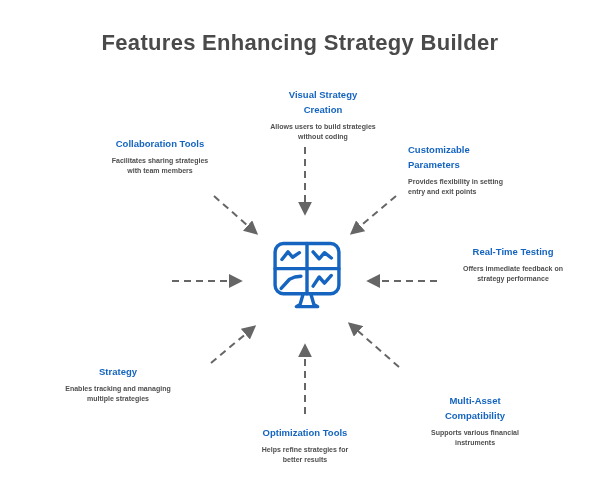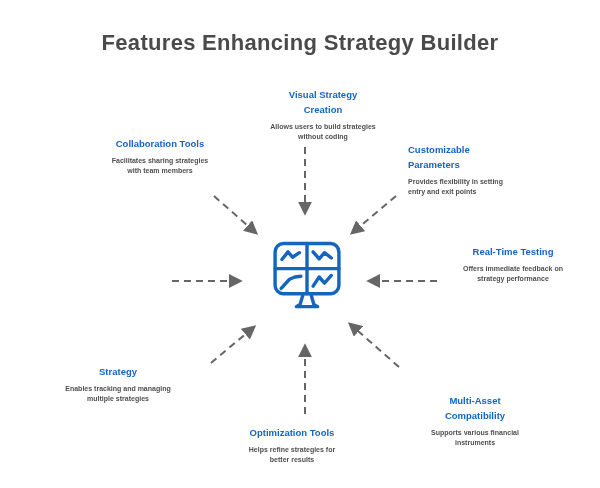--- a/index.html
+++ b/index.html
@@ -13,21 +13,21 @@
     font-size:22px;font-weight:700;color:var(--title,#4a4a4a);letter-spacing:.3px;
   }
   .feature{position:absolute;}
   .f-title{font-size:9.5px;font-weight:700;color:var(--accent,#1565c0);line-height:15px;margin-bottom:5px;}
   .f-desc{font-size:7px;font-weight:600;color:var(--subtitle,#4f4f4f);line-height:10px;}
   .ln{display:block;}
   .p0{left:248px;top:87px;width:150px;text-align:center;}
   .p1{left:408px;top:142px;width:130px;text-align:left;}
   .p2{left:448px;top:244px;width:130px;text-align:center;}
   .p3{left:410px;top:361px;width:130px;text-align:center;margin-top:32px;}
-  .p4{left:217px;top:425px;width:150px;text-align:center;}
+  .p4{left:230px;top:425px;width:150px;text-align:center;}
   .p5{right:417px;top:364px;width:130px;text-align:center;}
   .p6{right:445px;top:262px;width:140px;text-align:right;}
   .p7{left:95px;top:136px;width:130px;text-align:center;}
   .arrow-layer{position:absolute;left:0;top:0;pointer-events:none;}
   .arrow-layer line{stroke:var(--arrow,#666);stroke-width:2;stroke-dasharray:7 5;}
   .arrow-layer marker path{fill:var(--arrow,#666);}
   .center-icon{position:absolute;left:269px;top:239px;width:76px;height:76px;}
   .center-icon svg{display:block;}
   .center-icon *{stroke:var(--accent,#1565c0);stroke-width:4.5;fill:none;
     stroke-linecap:round;stroke-linejoin:round;}

